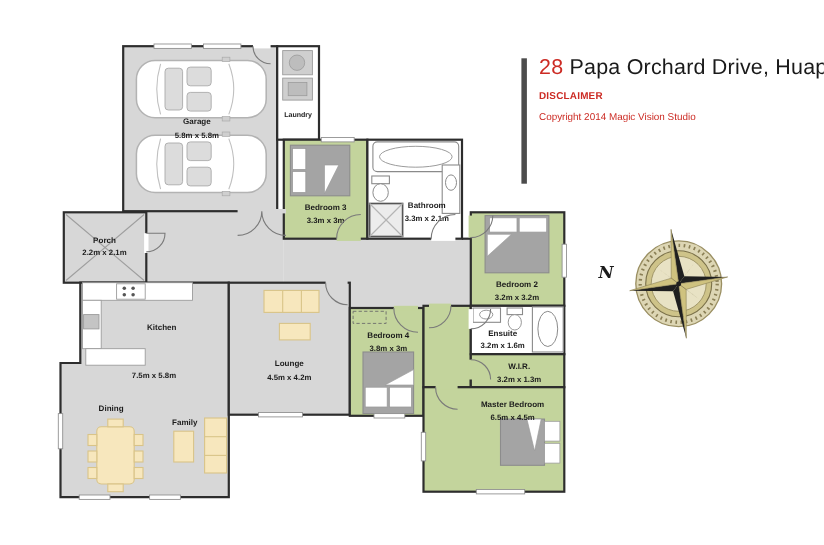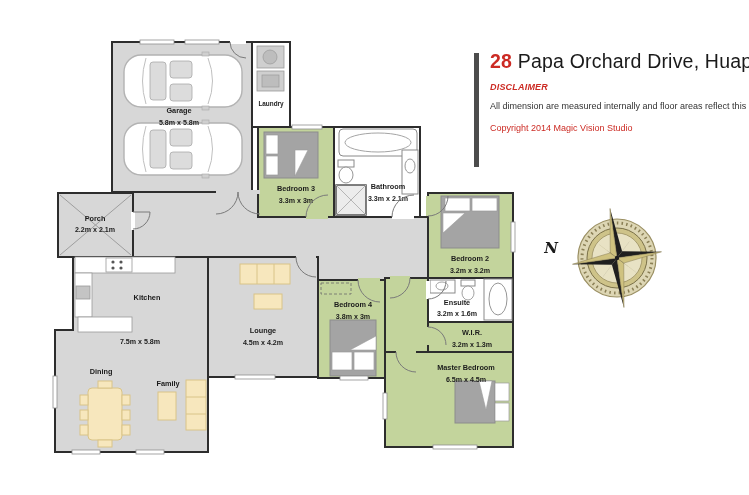--- a/index.html
+++ b/index.html
@@ -1,22 +1,22 @@
 <!DOCTYPE html>
 <html><head>
 <meta charset="utf-8">
 <style>
   html,body{margin:0;padding:0;background:#fff;}
   #stage{position:relative;width:749px;height:495px;background:#ffffff;overflow:hidden;
          font-family:"Liberation Sans",sans-serif;}
   .hdr-col{position:absolute;left:490px;top:50px;width:255px;}
   .hdr-bar{position:absolute;left:474px;top:53px;width:5px;height:114px;background:#4c4c4c;}
   .title{font-size:19.5px;color:#1a1a1a;white-space:nowrap;margin-bottom:9px;letter-spacing:.2px;}
-  .title .num{color:#cc2b24;font-weight:bold;}
-  .disc-title{font-size:9px;font-weight:bold;color:#cc2b24;margin-bottom:7px;letter-spacing:.2px;font-style:italic;}
+  .title .num{color:#cc2b24;}
+  .disc-title{font-size:9px;font-weight:bold;color:#cc2b24;margin-bottom:7px;letter-spacing:.2px;}
   .disc-line{font-size:9px;color:#333;line-height:14.5px;white-space:nowrap;}
   .copyright{font-size:9px;color:#cc2b24;margin-top:9px;white-space:nowrap;}
   svg text{font-family:"Liberation Sans",sans-serif;font-weight:bold;fill:#1b1b1b;}
   .room{stroke:#2d2d2d;stroke-width:2;}
   .win{fill:#ffffff;stroke:#8f8f8f;stroke-width:.8;}
   .door{fill:none;stroke:#7a7a7a;stroke-width:1;}
   .furn{fill:#f7e7bd;stroke:#d9c488;stroke-width:1;}
   .bed{fill:#a4a4a4;stroke:#8c8c8c;stroke-width:1;}
   .pill{fill:#ffffff;stroke:#9a9a9a;stroke-width:.7;}
   .fix{fill:#ffffff;stroke:#8a8a8a;stroke-width:1;}
@@ -307,17 +307,16 @@
   </svg>
 
   
   <div class="hdr-bar"></div>
   <div class="hdr-col">
     <div class="title">
       <span class="num">28</span>
       <span>Papa Orchard Drive, Huapai</span>
     </div>
     <div class="disc-title">DISCLAIMER</div>
-    <div class="disc-line">All dimension are measured internally and floor areas reflect this</div>
     <div class="copyright">Copyright 2014 Magic Vision Studio</div>
   </div>
 
 </div>
 
 </body></html>

